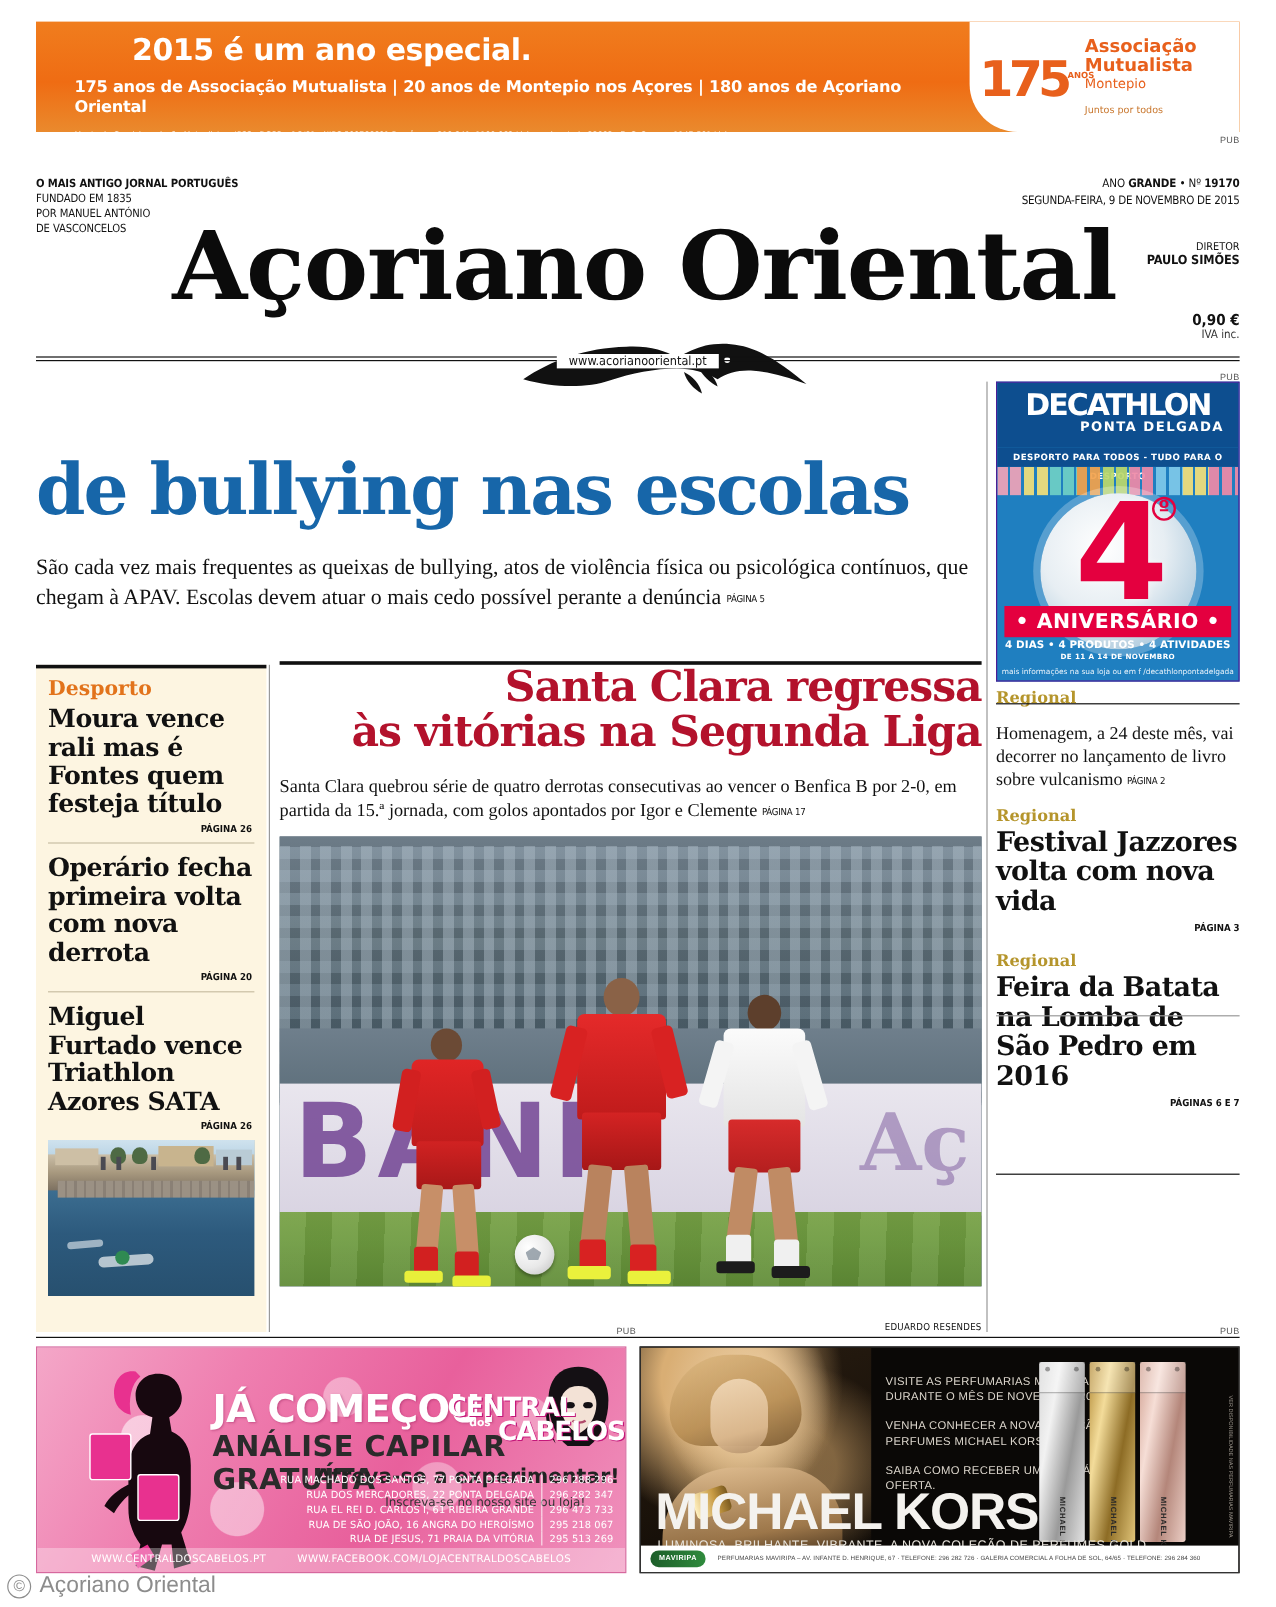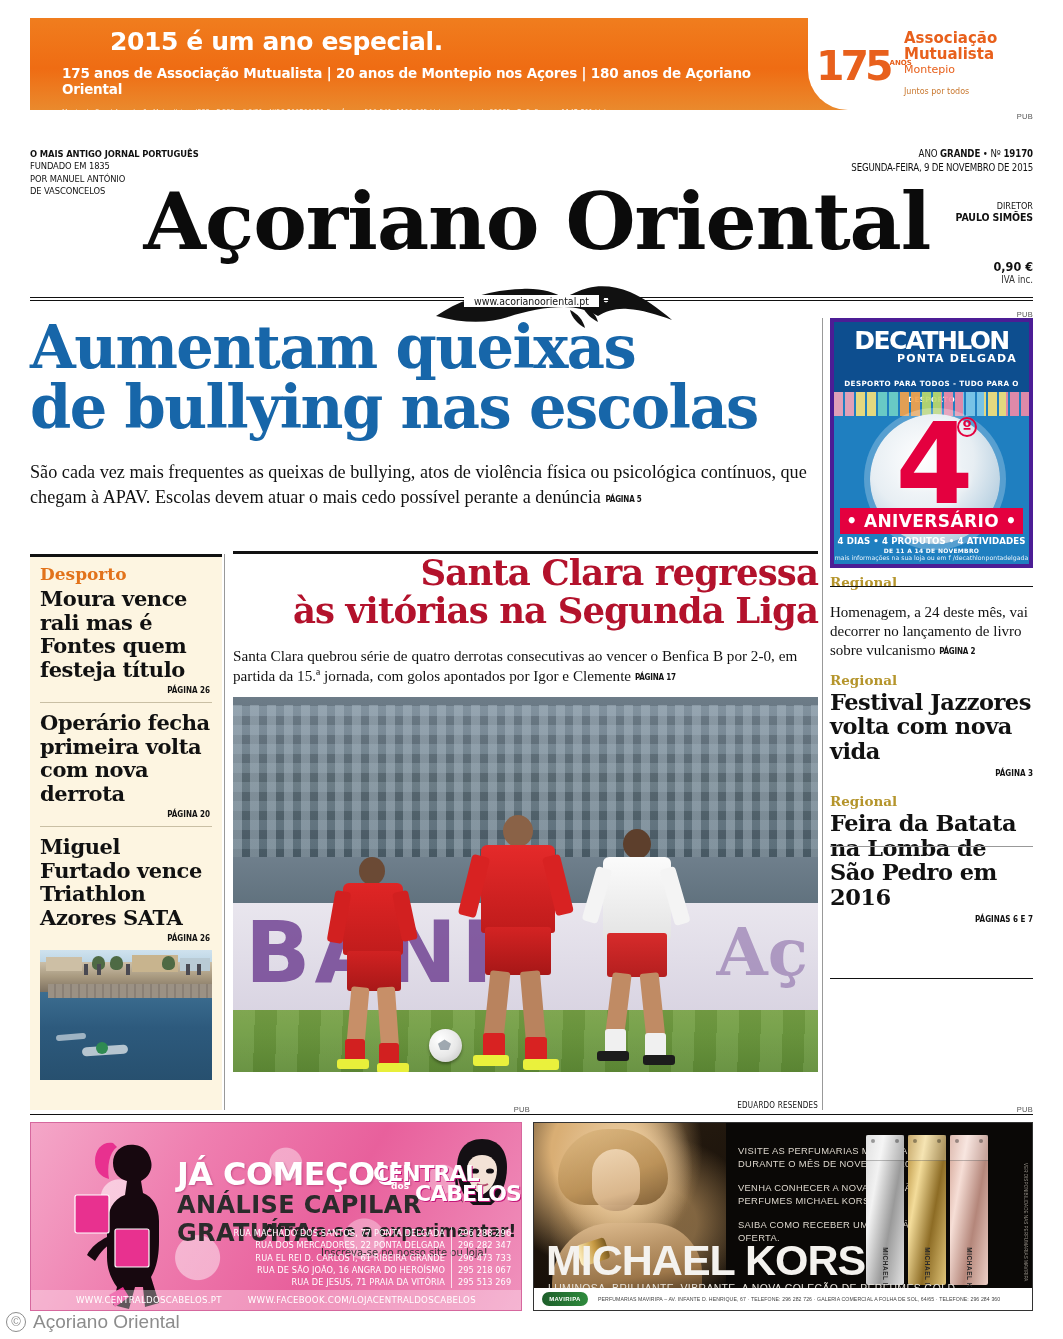--- a/index.html
+++ b/index.html
@@ -128,21 +128,21 @@
   .lead h1 {
     font-family: "DejaVu Serif", serif; font-weight: bold;
     font-size: 59px; line-height: 1.02; color: #1766a9; letter-spacing: -1.6px;
   }
   .lead p {
     margin-top: 22px;
     font-family: "Liberation Serif", serif; font-size: 18.2px;
     line-height: 1.33; color: #111;
   }
   .pageref {
-    font-family: "DejaVu Sans Condensed","DejaVu Sans", sans-serif; font-weight: bold;
+    font-family: "DejaVu Sans Condensed","DejaVu Sans", sans-serif; font-weight: normal;
     font-size: 8px; letter-spacing: -0.2px; color: #111; vertical-align: 1px;
   }
 
   
   .hr { position: absolute; background: #777; height: 1px; }
   .vr { position: absolute; background: #999; width: 1px; }
 
   
   .desporto {
     position: absolute; left: 30px; top: 554px; width: 192px; height: 556px;
@@ -261,21 +261,21 @@
   .photo-credit {
     position: absolute; right: 2px; top: 939px;
     font-family: "DejaVu Sans Condensed","DejaVu Sans", sans-serif;
     font-size: 8px; color: #111; letter-spacing: .2px;
   }
 
   
   .rightcol { position: absolute; left: 830px; top: 318px; width: 203px; }
   .decathlon {
     width: 203px; height: 250px; position: relative; overflow: hidden;
-    background: #1f7fc0; border: 4px solid #4c1d95;
+    background: #1f7fc0; border: 1px solid #4c1d95;
   }
   .dec-top { position: absolute; left:0; top:0; right:0; height: 54px; background: #0d4e8f; }
   .dec-logo {
     position: absolute; left: 9px; top: 6px; right: 9px;
     font-family: "DejaVu Sans", sans-serif; font-weight: bold;
     font-size: 25px; color: #fff; letter-spacing: -1.6px; line-height: 1;
     text-align: center;
   }
   .dec-sub {
     position: absolute; right: 12px; top: 30px;
@@ -584,21 +584,21 @@
       <path d="M152 30 C160 33, 166 38, 168 46 C162 43, 156 38, 152 30 Z" fill="#111"></path>
       <path d="M140 34 C148 38, 153 44, 155 52 C148 48, 142 42, 140 34 Z" fill="#111"></path>
     </svg>
   </div>
 
   <div class="mh-rule"></div>
   <div class="mh-url"><span>www.acorianooriental.pt</span></div>
 
   <div class="lead">
     <h1>
-      <span>Aumentam queixas</span><br>
+      <br>
       <span>de bullying nas escolas</span>
     </h1>
     <p><span>São cada vez mais frequentes as queixas de bullying, atos de violência física ou psicológica contínuos, que chegam à APAV. Escolas devem atuar o mais cedo possível perante a denúncia</span> <span class="pageref">PÁGINA 5</span></p>
   </div>
 
   <div class="hr" style="left:233px; top:551px; width:585px; height:3px; background:#111;"></div>
   <div class="vr" style="left:224px; top:554px; height:556px;"></div>
   <div class="vr" style="left:822px; top:318px; height:792px;"></div>
   <div class="hr" style="left:30px; top:1114px; width:1003px; background:#111;"></div>
 

